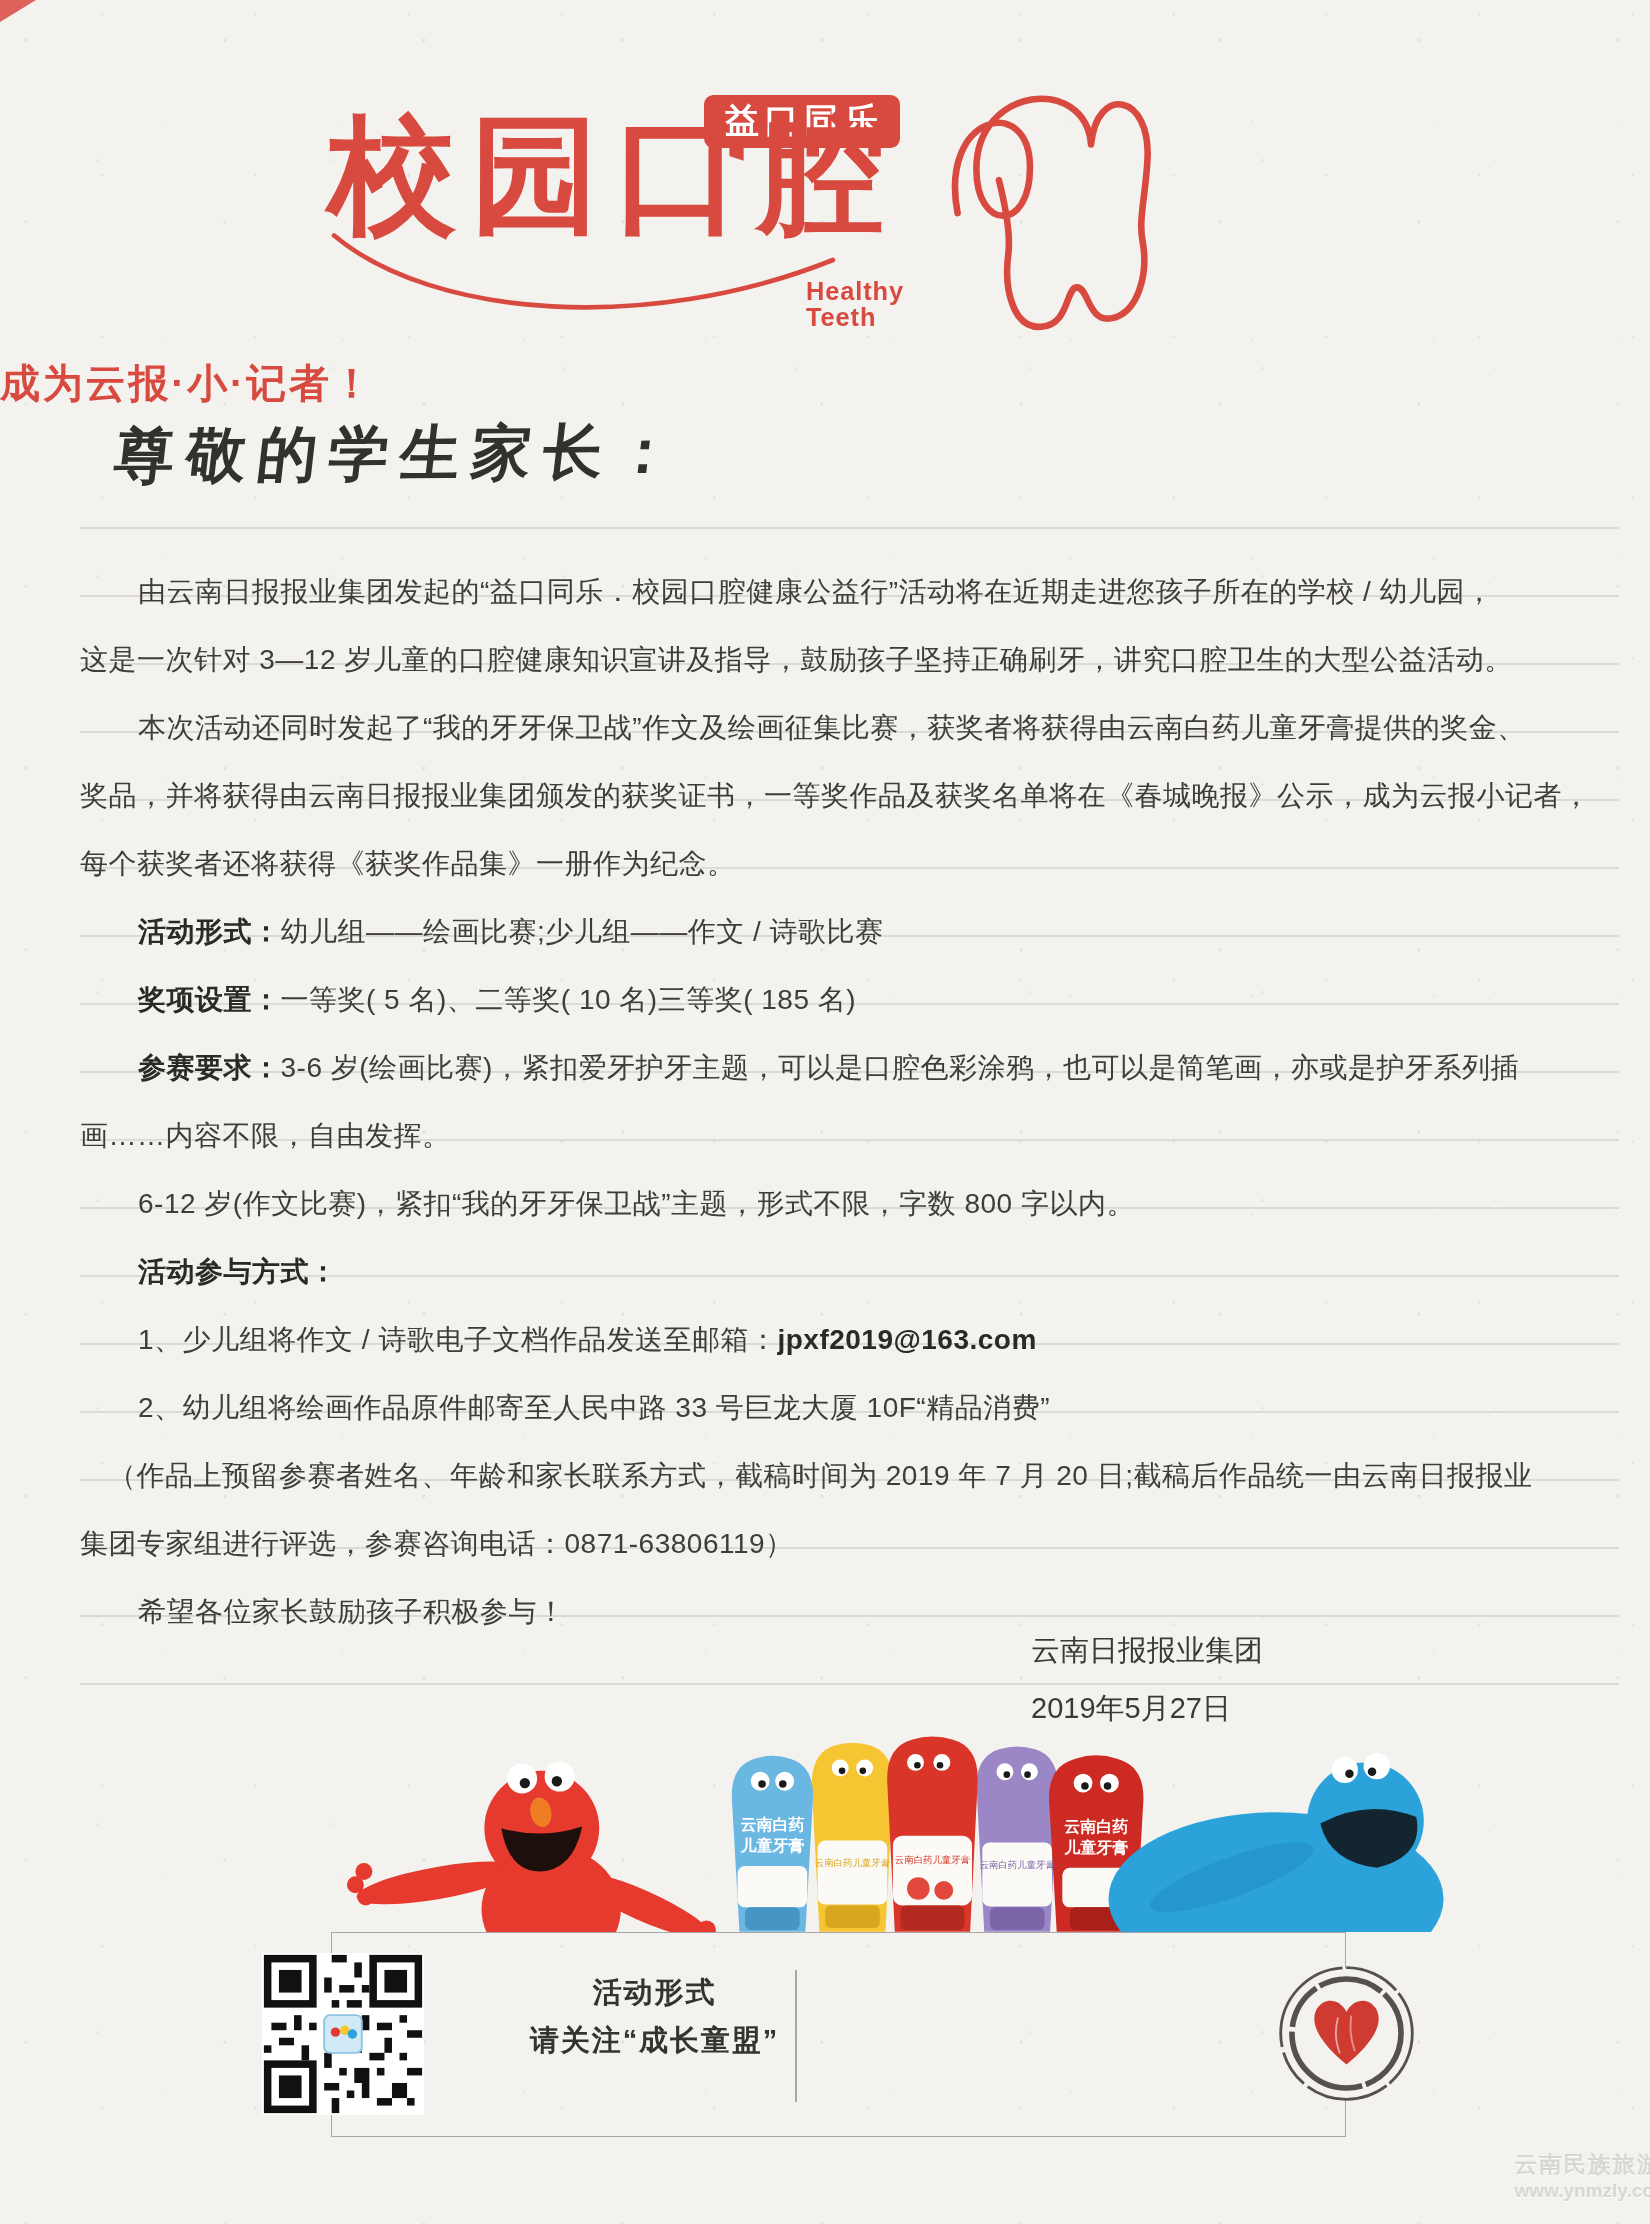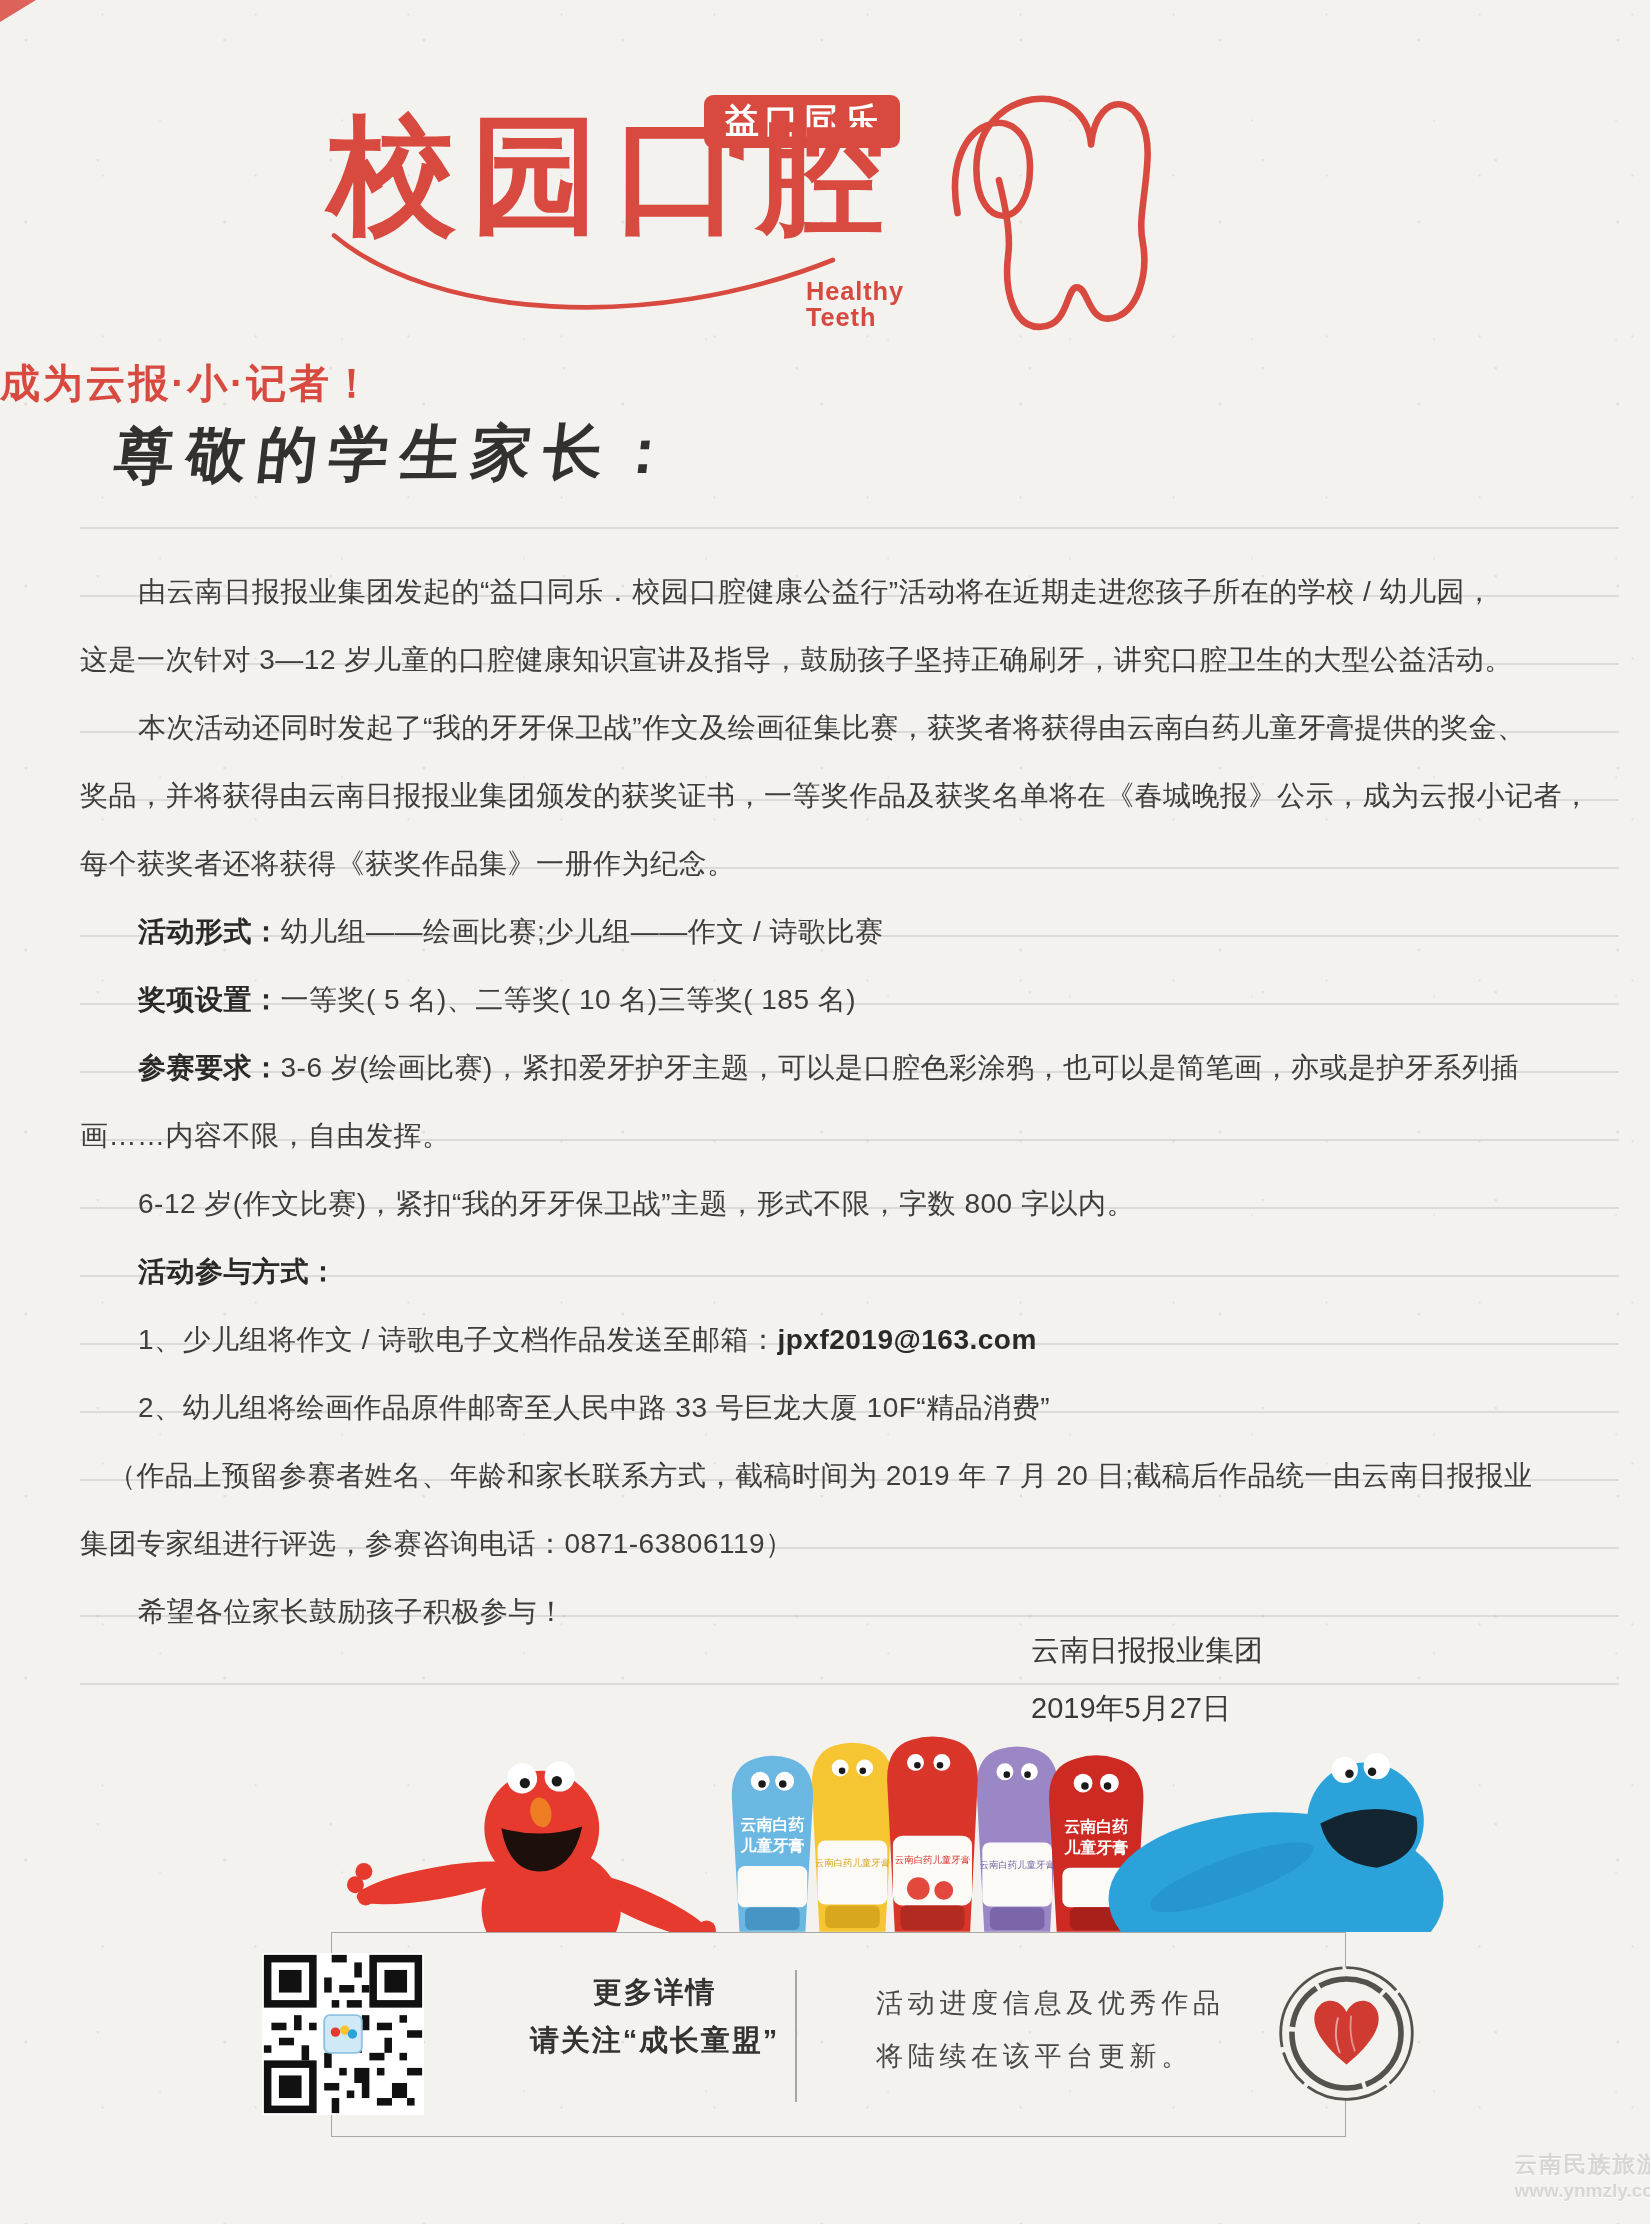--- a/index.html
+++ b/index.html
@@ -279,30 +279,26 @@
         <rect x="136" y="136" width="16" height="16"></rect>
         <rect x="152" y="152" width="8" height="8"></rect>
     </g>
     <rect x="66" y="66" width="40" height="40" rx="6" fill="#cfe9f6" stroke="#8fc4e2" stroke-width="2"></rect>
     <circle cx="78" cy="84" r="5" fill="#e33a2c"></circle>
       <circle cx="88" cy="82" r="5" fill="#f7c62f"></circle>
       <circle cx="96" cy="86" r="5" fill="#2ba3da"></circle>
   </svg>
 
   <div class="more-block">
-    <div class="more-title">更多详情</div>
+    <div class="more-title">活动形式</div>
     <div class="more-sub">请关注“成长童盟”</div>
   </div>
 
   <div class="foot-divider"></div>
 
-  <div class="progress-block">
-    <div class="progress-line">活动进度信息及优秀作品</div>
-    <div class="progress-line">将陆续在该平台更新。</div>
-  </div>
 
   <svg class="stamp" width="141" height="141" viewBox="0 0 150 150">
     <circle cx="75" cy="75" r="70" fill="#f3f2ee" stroke="#55524e" stroke-width="3" stroke-dasharray="60 4 90 5 40 6 120 4"></circle>
     <circle cx="75" cy="75" r="58" fill="none" stroke="#55524e" stroke-width="6" stroke-dasharray="70 4 110 5 50 4"></circle>
     <path d="M75,108 C48,86 34,64 44,48 C52,36 68,38 75,52 C82,38 98,36 106,48 C116,64 102,86 75,108 Z" fill="#cf3a31"></path>
     <path d="M66,58 C62,72 64,86 68,96" stroke="rgba(255,255,255,.55)" stroke-width="2" fill="none"></path>
     <path d="M80,56 C78,72 80,84 84,94" stroke="rgba(255,255,255,.45)" stroke-width="2" fill="none"></path>
   </svg>
 
   <div class="watermark">

